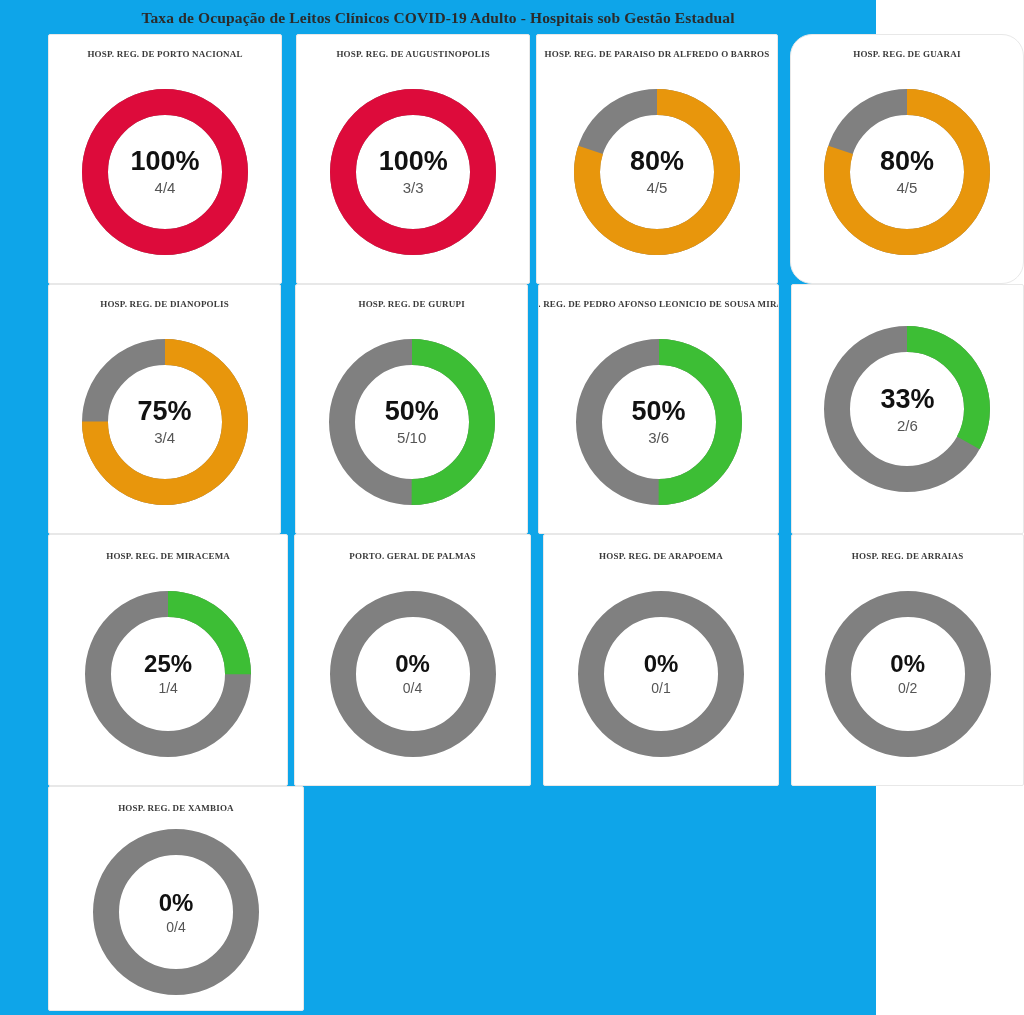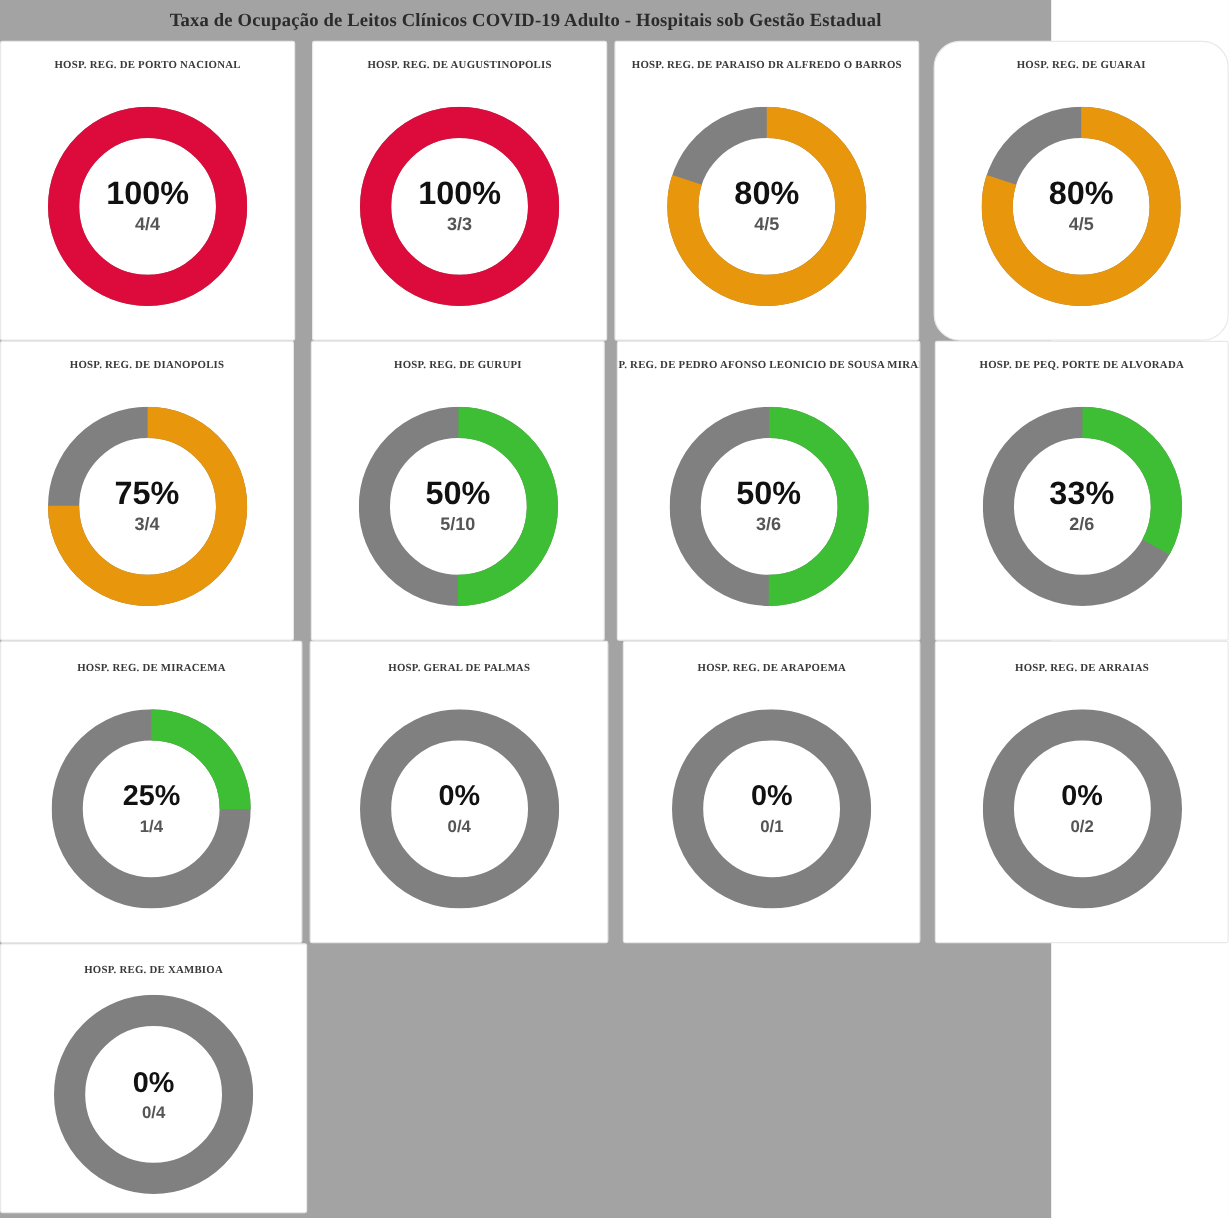--- a/index.html
+++ b/index.html
@@ -9,21 +9,21 @@
     height: 1015px;
     background: #ffffff;
     font-family: "Liberation Serif", "DejaVu Serif", serif;
     overflow: hidden;
   }
 
   #page {
     width: 876px;
     height: 1015px;
     position: relative;
-    background: #a3a3a3;
+    background: #0ea5e9;
   }
 
   
   .page-title {
     text-align: center;
     font-family: "Liberation Serif", "DejaVu Serif", serif;
     font-weight: bold;
     font-size: 15.5px;
     color: #2b2b2b;
     letter-spacing: 0.15px;
@@ -51,20 +51,21 @@
 
   .card {
     background: #ffffff;
     border: 1px solid #e8e8e8;
     border-radius: 2px;
     position: relative;
     overflow: hidden;
     display: flex;
     flex-direction: column;
     align-items: center;
+    margin-left: 48px;
   }
 
   .card-title {
     font-family: "Liberation Serif", "DejaVu Serif", serif;
     font-weight: bold;
     font-size: 9px;
     letter-spacing: 0.2px;
     color: #3a3a3a;
     text-align: center;
     white-space: nowrap;
@@ -99,21 +100,21 @@
 
   .pct {
     font-family: "Liberation Sans", "DejaVu Sans", sans-serif;
     font-weight: bold;
     color: #111111;
     line-height: 1;
   }
 
   .frac {
     font-family: "Liberation Sans", "DejaVu Sans", sans-serif;
-    font-weight: bold;
+    font-weight: normal;
     color: #555555;
     line-height: 1;
     margin-top: 5px;
   }
 
   
   .size-lg .pct  { font-size: 27px; }
   .size-lg .frac { font-size: 15px; }
   .size-md .pct  { font-size: 24px; }
   .size-md .frac { font-size: 14px; }
@@ -228,21 +229,20 @@
                 <circle cx="83" cy="83" r="70" fill="none" stroke="#3DBE35" stroke-width="26" stroke-dasharray="219.9114857512855 219.9114857512855" stroke-dashoffset="0" transform="rotate(-90 83 83)"></circle>
               </svg>
             <div class="donut-center">
               <div class="pct">50%</div>
               <div class="frac">3/6</div>
             </div>
           </div>
         </div>
       </div>
       <div class="card size-lg" style="width:248px;margin-left:12px;">
-        <div class="card-title" style="padding-top:14px;">HOSP. DE PEQ. PORTE DE ALVORADA</div>
         <div class="donut-wrap">
           <div class="donut" style="width:166px;height:166px;">
             <svg width="166" height="166" viewBox="0 0 166 166">
                 <circle cx="83" cy="83" r="70" fill="none" stroke="#808080" stroke-width="26"></circle>
                 <circle cx="83" cy="83" r="70" fill="none" stroke="#3DBE35" stroke-width="26" stroke-dasharray="145.14158059584844 294.6813909067226" stroke-dashoffset="0" transform="rotate(-90 83 83)"></circle>
               </svg>
             <div class="donut-center">
               <div class="pct">33%</div>
               <div class="frac">2/6</div>
             </div>
@@ -260,21 +260,21 @@
                 <circle cx="83" cy="83" r="70" fill="none" stroke="#3DBE35" stroke-width="26" stroke-dasharray="109.95574287564276 329.8672286269283" stroke-dashoffset="0" transform="rotate(-90 83 83)"></circle>
               </svg>
             <div class="donut-center">
               <div class="pct">25%</div>
               <div class="frac">1/4</div>
             </div>
           </div>
         </div>
       </div>
       <div class="card size-md" style="width:252px;margin-left:6px;">
-        <div class="card-title" style="padding-top:16px;">HOSP. GERAL DE PALMAS</div>
+        <div class="card-title" style="padding-top:16px;">PORTO. GERAL DE PALMAS</div>
         <div class="donut-wrap">
           <div class="donut" style="width:166px;height:166px;">
             <svg width="166" height="166" viewBox="0 0 166 166">
                 <circle cx="83" cy="83" r="70" fill="none" stroke="#808080" stroke-width="26"></circle>
               </svg>
             <div class="donut-center">
               <div class="pct">0%</div>
               <div class="frac">0/4</div>
             </div>
           </div>

